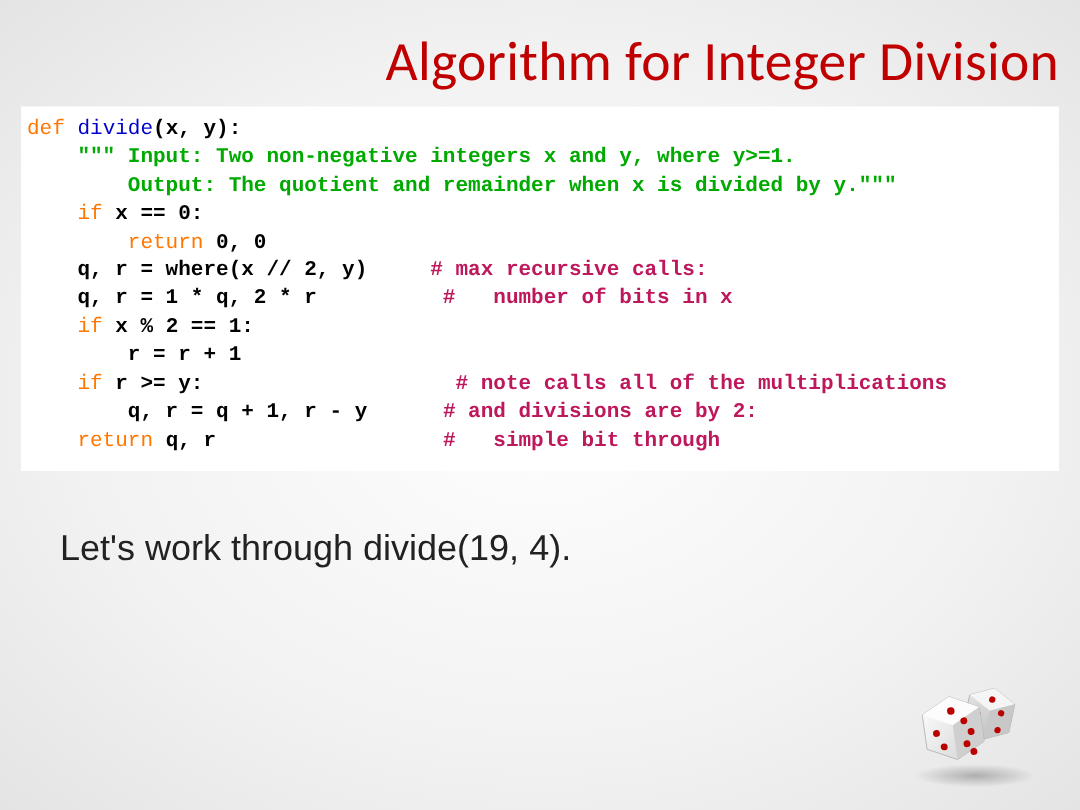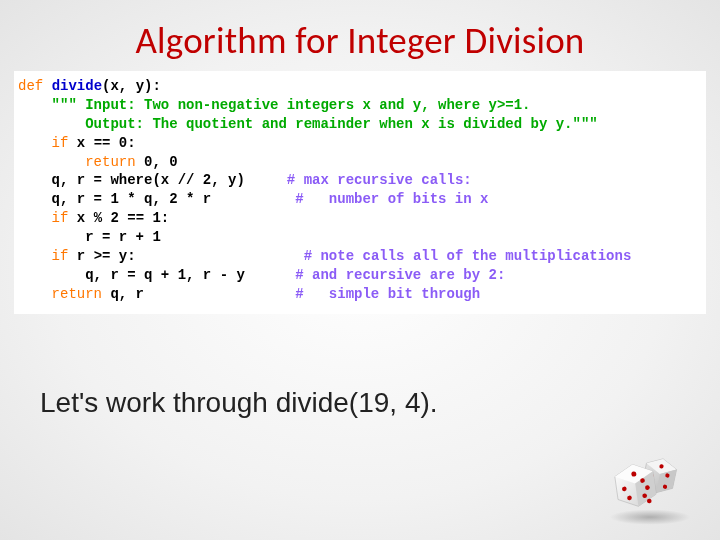--- a/index.html
+++ b/index.html
@@ -12,43 +12,43 @@
   .slide {
     width: 720px;
     height: 540px;
     padding: 18px 14px 0 14px;
     position: relative;
   }
   .title {
     font-size: 37px;
     font-weight: 400;
     color: #c00000;
-    text-align: center;
+    text-align: right;
     margin-bottom: 8px;
     letter-spacing: 0.2px;
   }
   .code-block {
     background: #ffffff;
     padding: 6px 4px 10px 4px;
     font-family: "Courier New", monospace;
     font-size: 14px;
     font-weight: bold;
     line-height: 1.35;
     white-space: pre;
     color: #000;
   }
   .kw { color: #ff7700; font-weight: normal; }
-  .fn { color: #0000cd; font-weight: bold; }
+  .fn { color: #0000cd; font-weight: normal; }
   .str { color: #00aa00; }
-  .cm { color: #8b5cf6; }
+  .cm { color: #be185d; }
   .body-text {
     font-family: Arial, sans-serif;
-    font-size: 28px;
+    font-size: 24px;
     color: #222;
-    margin-top: 68px;
+    margin-top: 34px;
     margin-left: 26px;
     line-height: 1.5;
   }
   .body-text p { margin-bottom: 36px; }
   .dice {
     position: absolute;
     right: 22px;
     bottom: 14px;
     width: 96px;
     height: 78px;
@@ -64,21 +64,21 @@
   <div class="code-block"><span class="kw">def</span> <span class="fn">divide</span><span>(x, y):</span>
 <span class="str">    """ Input: Two non-negative integers x and y, where y&gt;=1.</span>
 <span class="str">        Output: The quotient and remainder when x is divided by y."""</span>
 <span class="kw">    if</span><span> x == 0:</span>
 <span class="kw">        return</span><span> 0, 0</span>
 <span>    q, r = where(x // 2, y)</span><span class="cm">     # max recursive calls:</span>
 <span>    q, r = 1 * q, 2 * r</span><span class="cm">          #   number of bits in x</span>
 <span class="kw">    if</span><span> x % 2 == 1:</span>
 <span>        r = r + 1</span>
 <span class="kw">    if</span><span> r &gt;= y:</span><span class="cm">                    # note calls all of the multiplications</span>
-<span>        q, r = q + 1, r - y</span><span class="cm">      # and recursive are by 2:</span>
+<span>        q, r = q + 1, r - y</span><span class="cm">      # and divisions are by 2:</span>
 <span class="kw">    return</span><span> q, r</span><span class="cm">                  #   simple bit through</span></div>
 
   <div class="body-text">
     <p>Let's work through divide(19, 4).</p>
   </div>
 
   <div class="dice">
     <svg viewBox="0 0 100 80">
       <defs>
         <linearGradient id="dg1" x1="0" y1="0" x2="1" y2="1">

